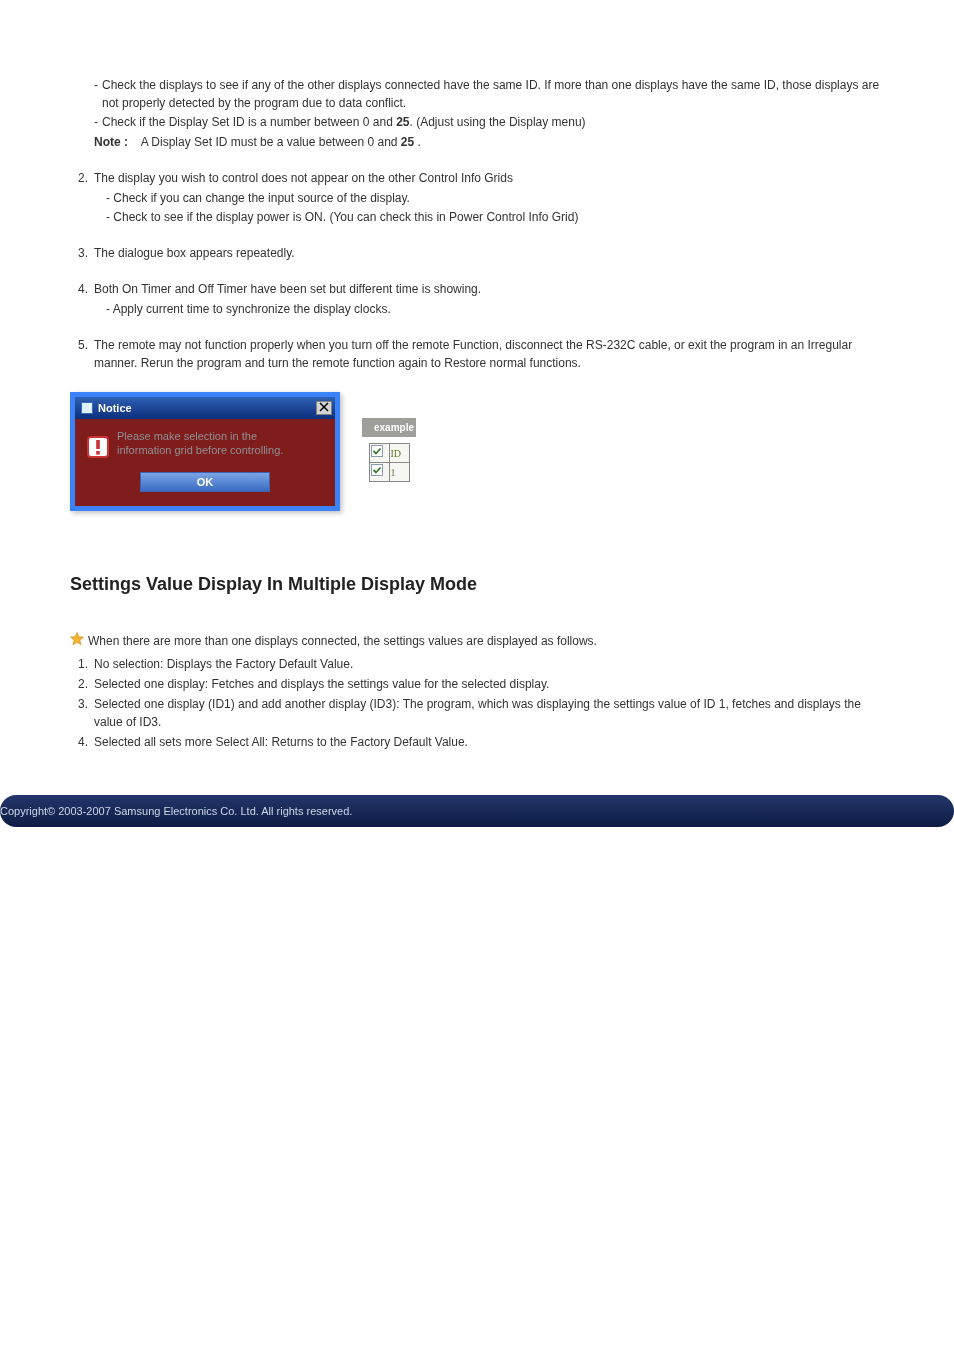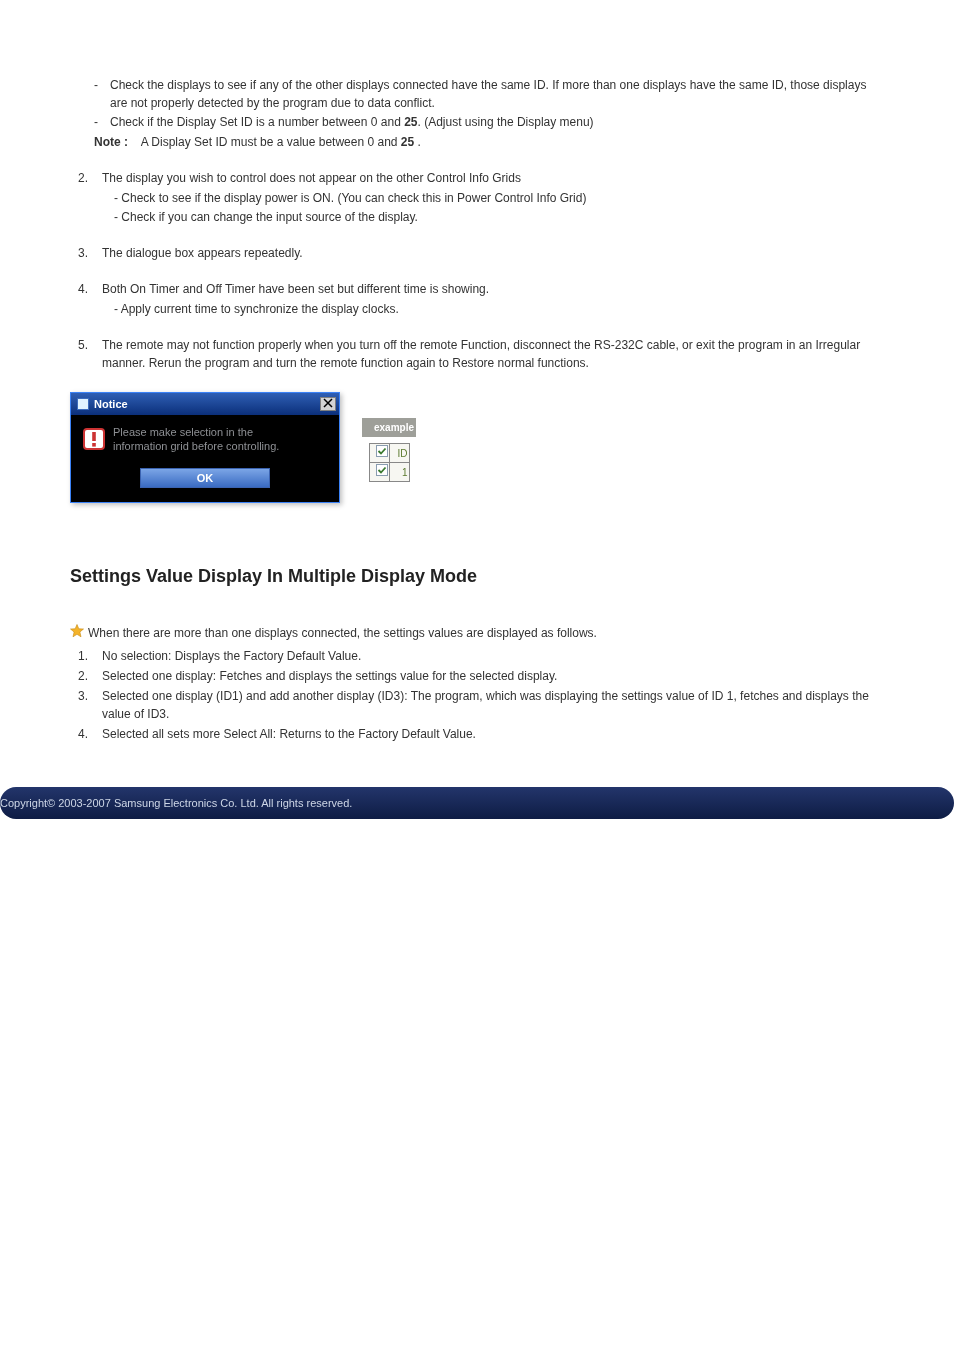--- a/index.html
+++ b/index.html
@@ -16,21 +16,21 @@
     display: flex;
     align-items: flex-start;
     margin: 2px 0;
   }
   .num {
     width: 24px;
     flex: 0 0 24px;
     text-align: right;
     padding-right: 6px;
   }
-  .txt { flex: 1; margin-left: 8px; }
+  .txt { flex: 1; }
   .sub {
     padding-left: 36px;
     margin: 1px 0;
     display: flex;
     align-items: flex-start;
   }
   .sub-bullet {
     flex: 0 0 auto;
     padding-right: 4px;
   }
@@ -64,22 +64,22 @@
   }
 
   
   .figure-wrap {
     margin: 20px 0 0 0;
     position: relative;
     width: 346px;
   }
   .notice-win {
     width: 270px;
-    border: 1px solid #3b82f6;
-    background: #000000;
+    border: 5px solid #3b82f6;
+    background: #7f1d1d;
     box-shadow: 2px 2px 5px rgba(0,0,0,0.25);
   }
   .notice-title {
     display: flex;
     align-items: center;
     justify-content: space-between;
     background: linear-gradient(#2f5fb4, #0b2f7a);
     color: #fff;
     font-weight: bold;
     font-size: 11px;
@@ -105,21 +105,21 @@
     line-height: 12px;
     font-size: 10px;
     color: #000;
     cursor: pointer;
   }
   .notice-body {
     padding: 10px 12px 12px 12px;
   }
   .notice-msg-row {
     display: flex;
-    align-items: center;
+    align-items: flex-end;
     gap: 8px;
   }
   .warn-icon {
     flex: 0 0 22px;
     height: 22px;
   }
   .notice-text {
     color: #8e9094;
     font-size: 11px;
     line-height: 1.3;
@@ -155,25 +155,26 @@
     margin-bottom: 6px;
   }
   .ex-table {
     border-collapse: collapse;
     margin: 0 auto;
   }
   .ex-table td {
     border: 1px solid #888;
     width: 20px;
     height: 18px;
-    text-align: right;
+    text-align: left;
     vertical-align: middle;
     font-size: 10px;
     color: #5b7a2e;
     background: #f7f7f2;
+    font-family: Liberation Serif, serif;
   }
   .ex-chk {
     width: 12px; height: 12px;
     display: inline-block;
   }
 
   
   .copyright-bar {
     margin-top: 44px;
     height: 32px;
@@ -205,24 +206,24 @@
     &nbsp;&nbsp;
     <span>A Display Set ID must be a value between 0 and </span><span class="bold">25</span><span> .</span>
   </div>
 
   <div class="block">
     <div class="row">
       <span class="num">2.</span>
       <span class="txt">The display you wish to control does not appear on the other Control Info Grids</span>
     </div>
     <div class="sub">
+      <span class="txt">- Check if you can change the input source of the display.</span>
+    </div>
+    <div class="sub">
       <span class="txt">- Check to see if the display power is ON. (You can check this in Power Control Info Grid)</span>
-    </div>
-    <div class="sub">
-      <span class="txt">- Check if you can change the input source of the display.</span>
     </div>
   </div>
 
   <div class="block">
     <div class="row">
       <span class="num">3.</span>
       <span class="txt">The dialogue box appears repeatedly.</span>
     </div>
   </div>
 

